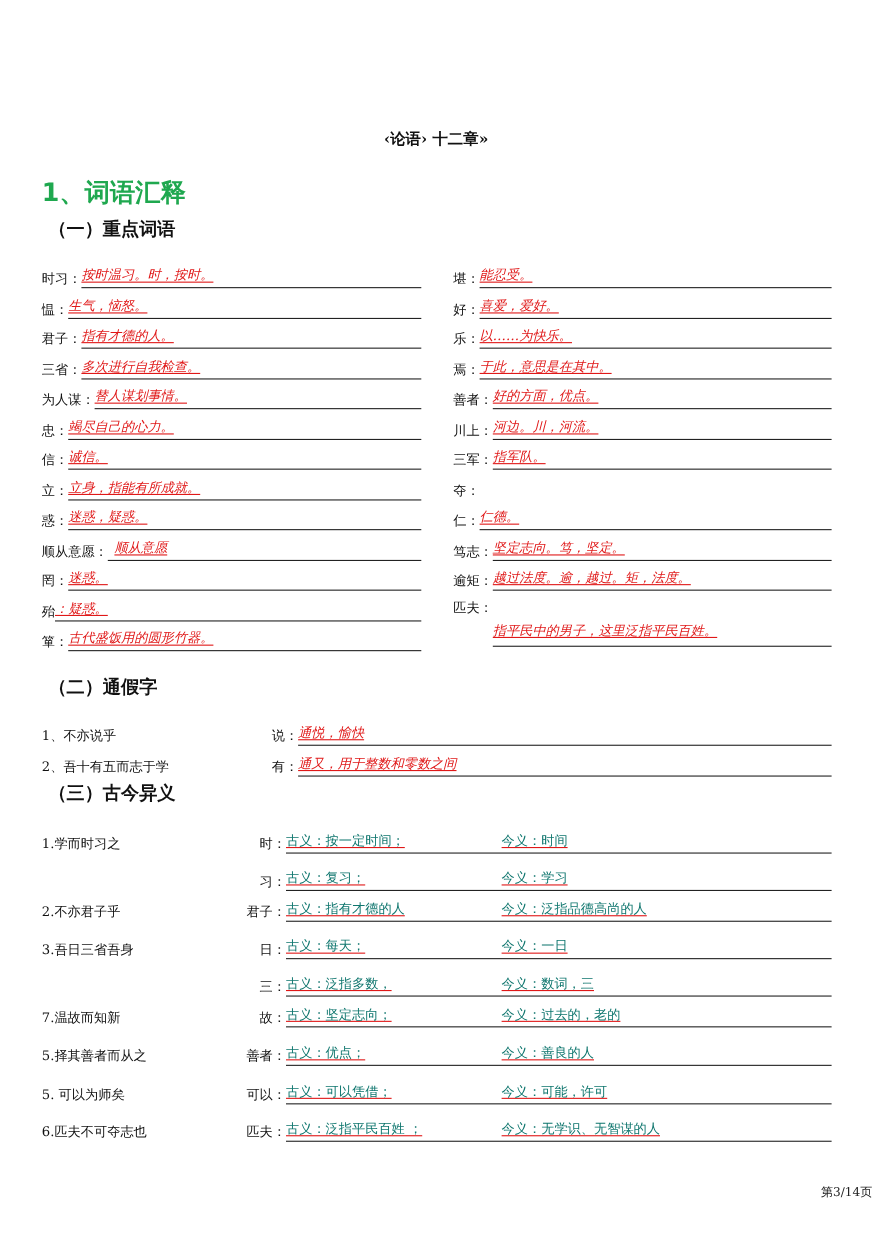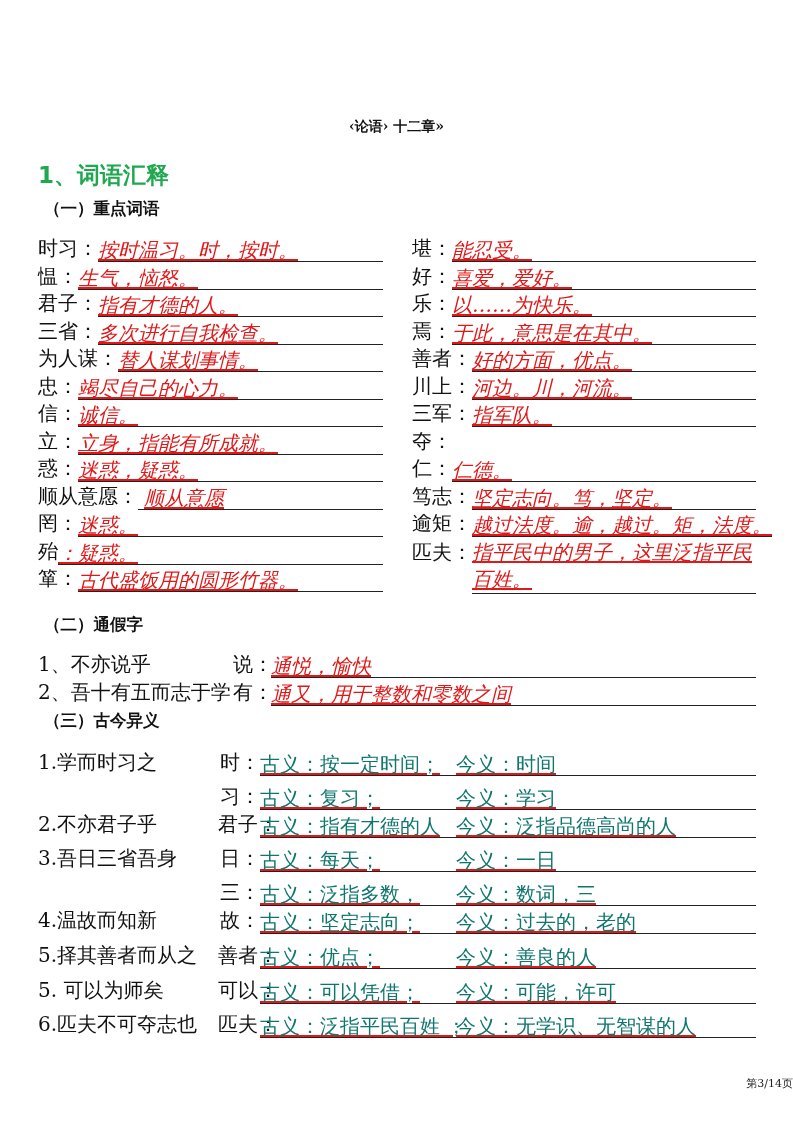--- a/index.html
+++ b/index.html
@@ -2,26 +2,26 @@
 <html><head>
 <meta charset="utf-8">
 <style>
   html, body { margin: 0; padding: 0; background: #ffffff; }
   body { width: 793px; height: 1122px; position: relative; overflow: hidden;
          font-family: "DejaVu Serif", "Liberation Serif", serif; color: #111; }
   .abs { position: absolute; }
   .doc-title { left: 0; width: 793px; top: 118px; text-align: center; font-size: 14px; font-weight: bold; }
   .h1 { left: 38px; top: 160px; font-size: 23px; font-weight: bold; color: #1fa84f; font-family: "DejaVu Sans", sans-serif; }
   .h2 { left: 44px; top: 198px; font-size: 16.5px; font-weight: bold; font-family: "DejaVu Sans", sans-serif; }
-  .row { position: absolute; height: 26px; display: flex; align-items: flex-end; font-size: 20px; }
+  .row { position: absolute; height: 26px; display: flex; align-items: flex-end; font-size: 12px; }
   .row .term { color: #111; white-space: nowrap; }
   .row .def { flex: 1; color: #e01818; border-bottom: 1.5px solid #222; white-space: nowrap; padding-left: 0; line-height: 22px; height: 22px; text-decoration: underline; text-decoration-color: #e01818; text-underline-offset: 2px; font-style: italic; }
   .col-l { left: 38px; width: 345px; }
   .col-r { left: 412px; width: 344px; }
-  .def.wrap { white-space: normal; height: auto; line-height: 27px; }
+  .def.wrap { white-space: normal; height: auto; line-height: 27px; margin-top: 21px; }
   .tj-num { white-space: nowrap; width: 195px; }
   .tj-key { white-space: nowrap; width: 38px; text-align: right; }
   .gj-item { white-space: nowrap; width: 180px; }
   .gj-key { white-space: nowrap; width: 42px; text-align: right; }
   .gj-def { flex: 1; color: #0f766e; border-bottom: 1.5px solid #222; white-space: nowrap; line-height: 22px; height: 22px; text-decoration: underline; text-decoration-color: #e01818; text-underline-offset: 2px; display: flex; }
   .gj-def .gu { width: 196px; display: inline-block; }
   .footer { left: 0; width: 793px; top: 1076px; text-align: right; font-size: 11px; color: #222; }
 </style>
 </head>
 <body>
@@ -178,21 +178,21 @@
   </div>
 <div class="row" style="left:38px; width:718px; top:880px">
     <span class="gj-item"></span>
     <span class="gj-key">三：</span>
     <span class="gj-def">
       <span class="gu">古义：泛指多数，</span>
       <span>今义：数词，三</span>
     </span>
   </div>
 <div class="row" style="left:38px; width:718px; top:908px">
-    <span class="gj-item">4.温故而知新</span>
+    <span class="gj-item">7.温故而知新</span>
     <span class="gj-key">故：</span>
     <span class="gj-def">
       <span class="gu">古义：坚定志向；</span>
       <span>今义：过去的，老的</span>
     </span>
   </div>
 <div class="row" style="left:38px; width:718px; top:943px">
     <span class="gj-item">5.择其善者而从之</span>
     <span class="gj-key">善者：</span>
     <span class="gj-def">

